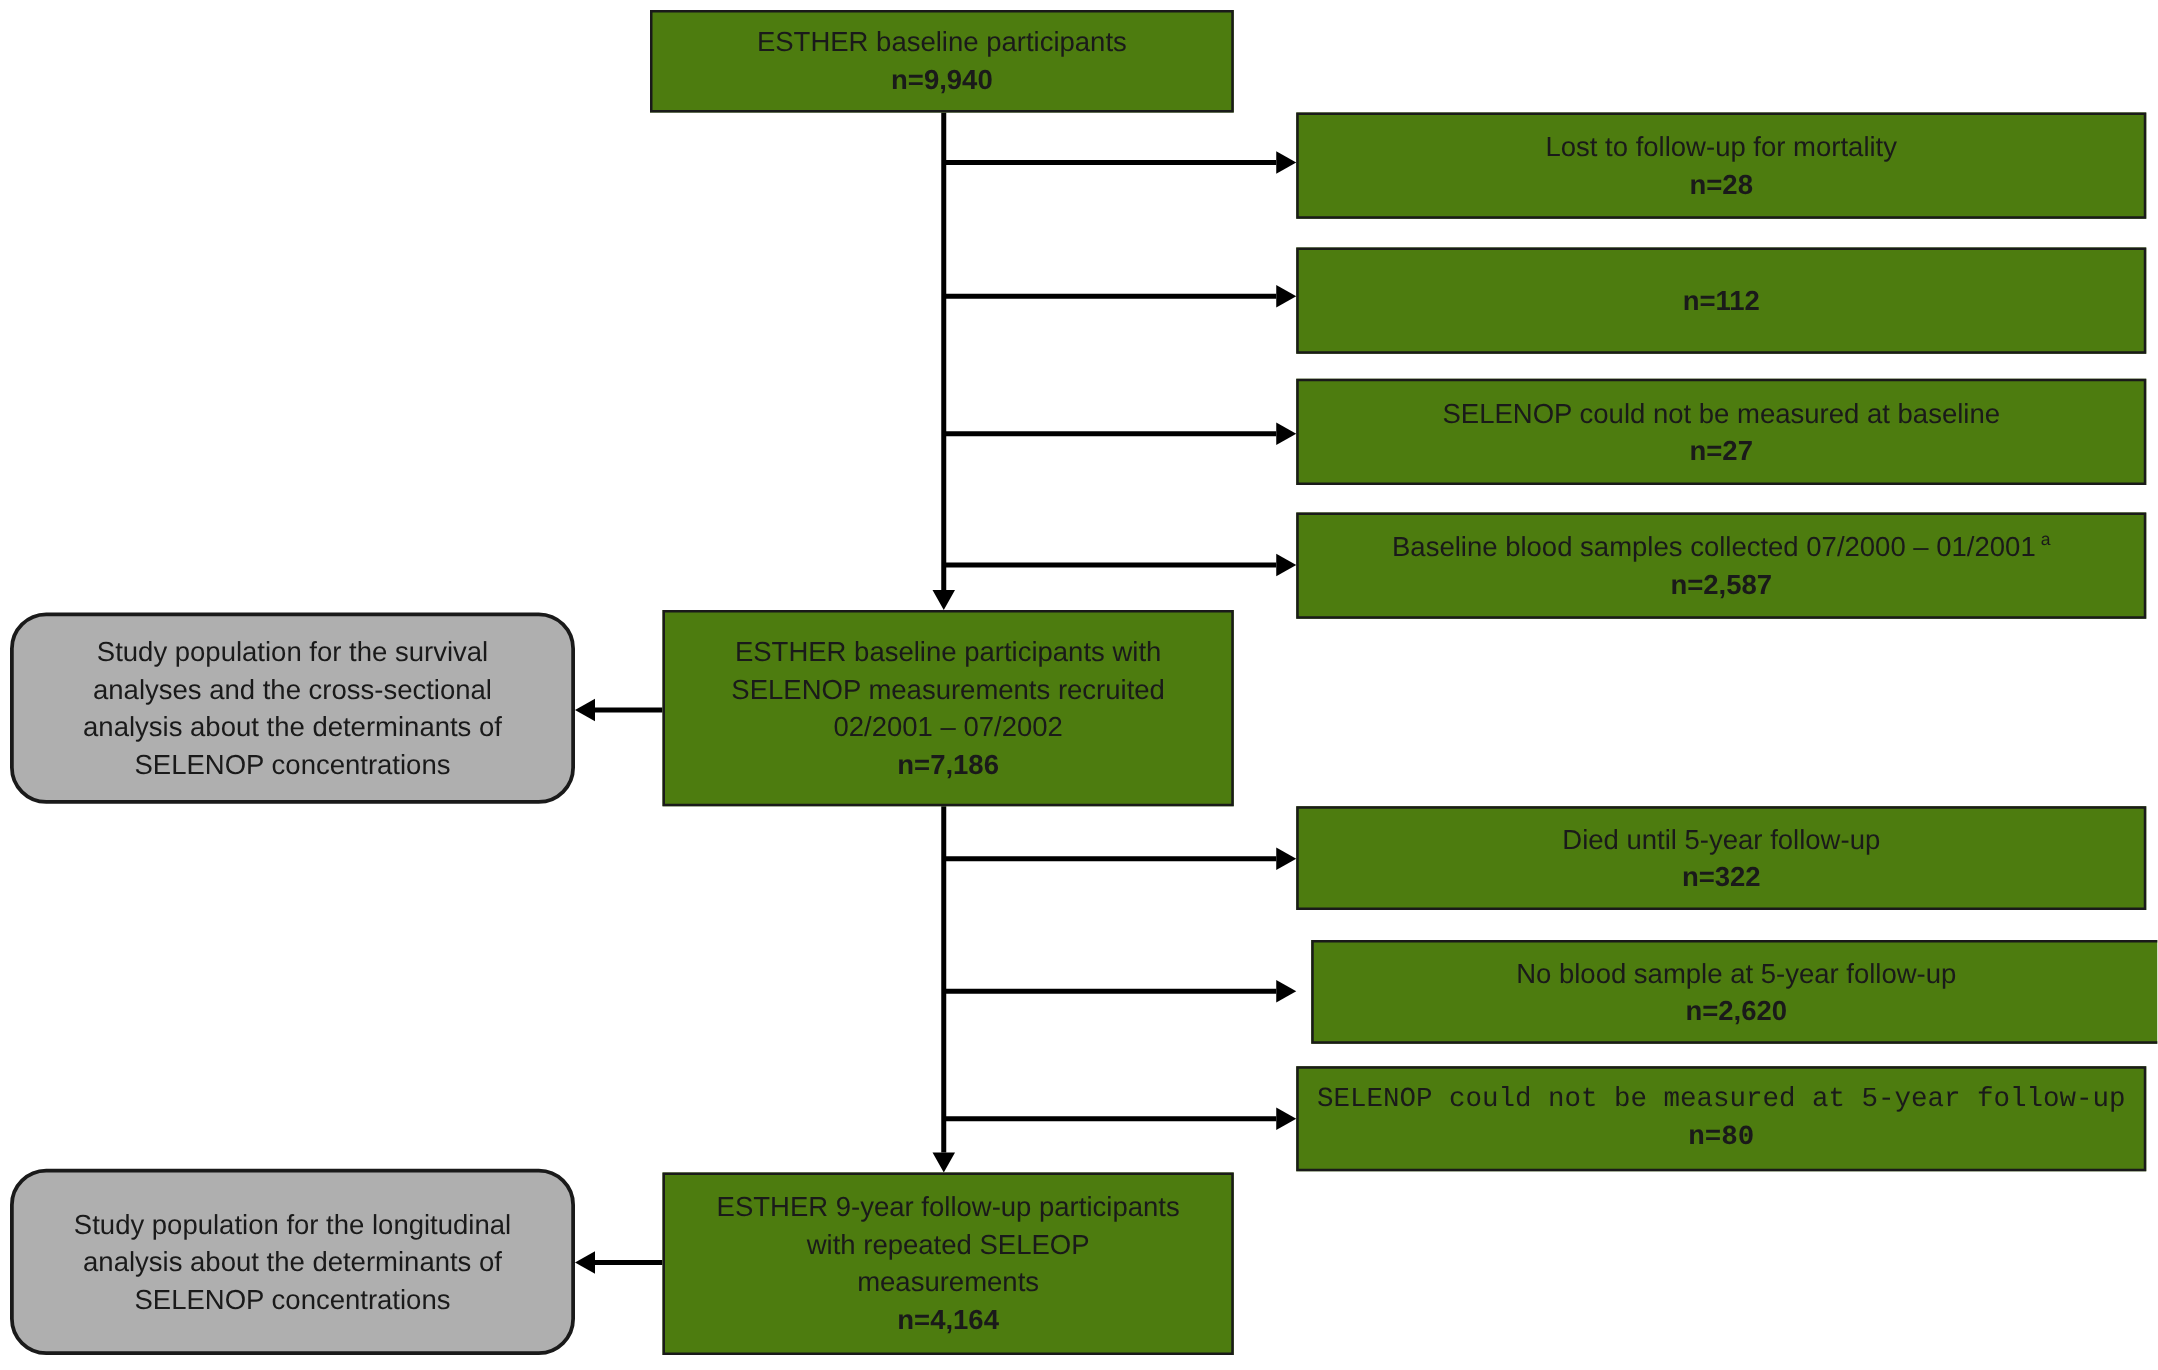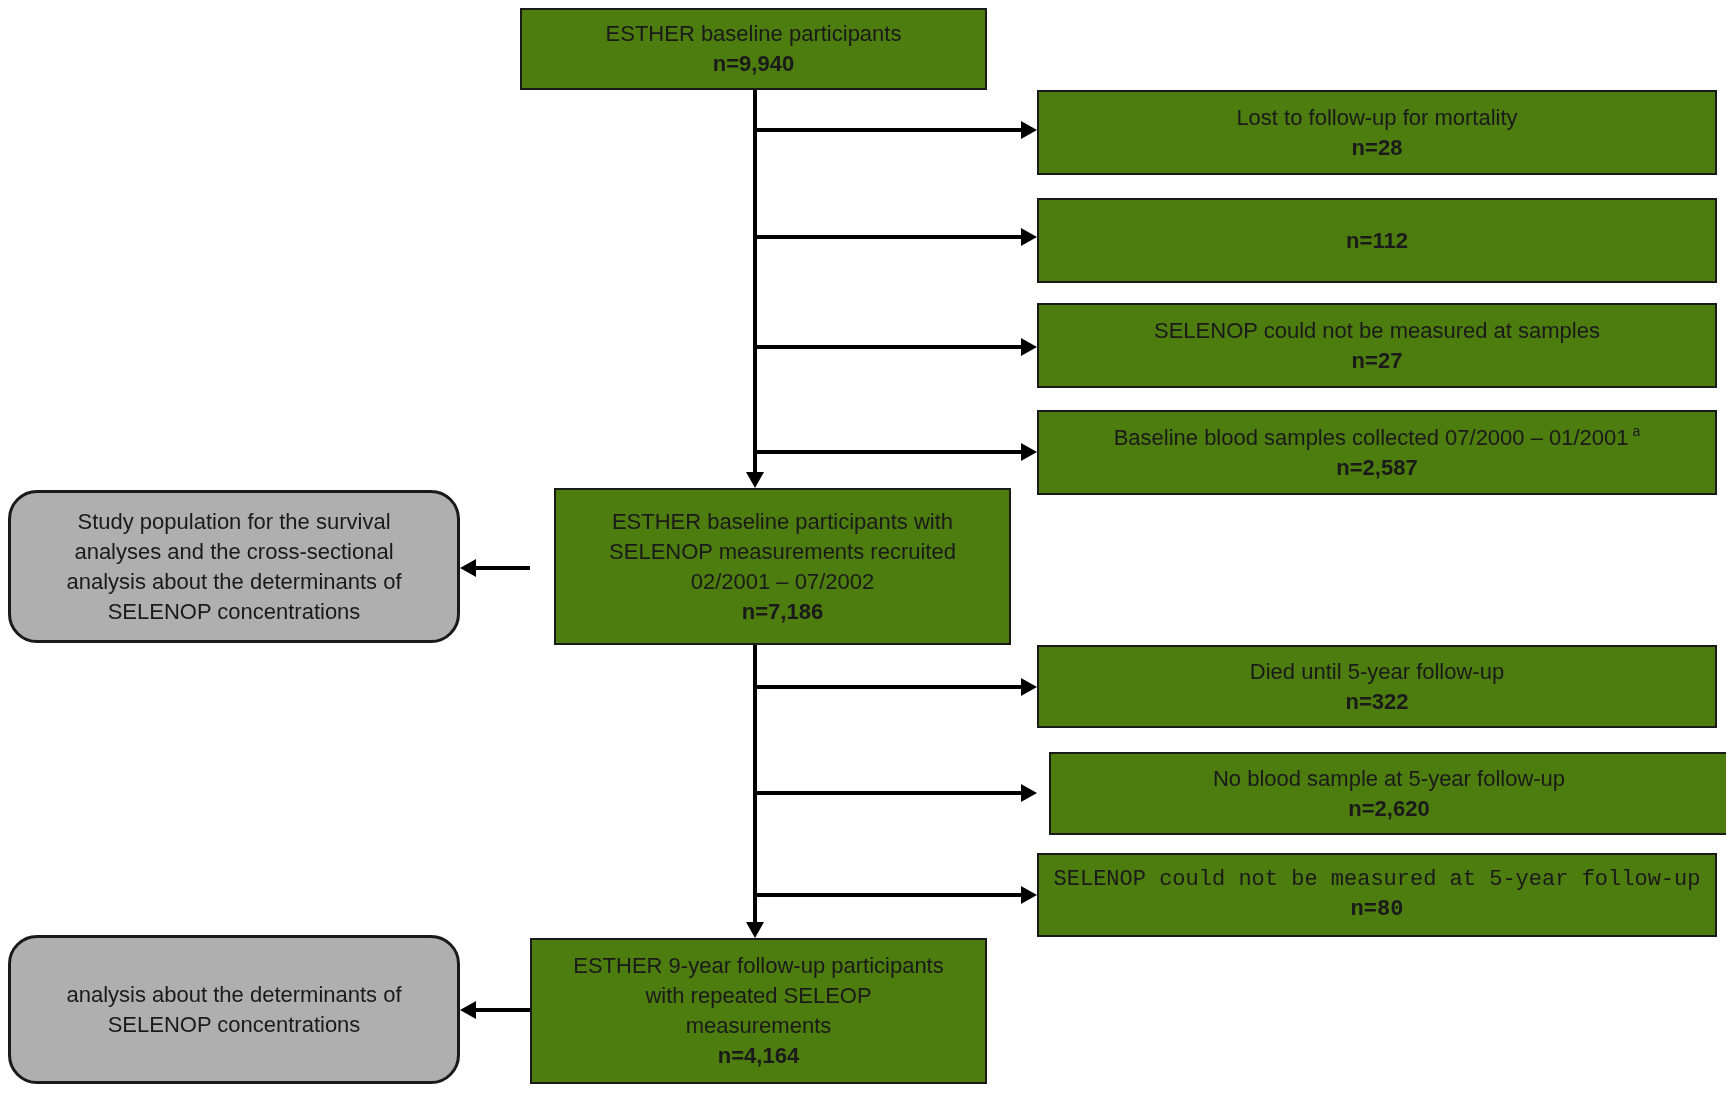--- a/index.html
+++ b/index.html
@@ -66,21 +66,21 @@
   <div class="arrow-right" style="left:1021px; top:886px;"></div>
 
   <div class="hline" style="left:476px; top:1008px; width:54px;"></div>
   <div class="arrow-left" style="left:460px; top:1001px;"></div>
 
   <div class="box" style="left:520px; top:8px; width:467px; height:82px;">
     <div class="label-line">ESTHER baseline participants</div>
     <div class="n">n=9,940</div>
   </div>
 
-  <div class="box" style="left:530px; top:488px; width:457px; height:157px;margin-left:24px;">
+  <div class="box" style="left:530px; top:488px; width:457px; height:157px;">
     <div class="label-line">ESTHER baseline participants with</div>
     <div class="label-line">SELENOP measurements recruited</div>
     <div class="label-line">02/2001 – 07/2002</div>
     <div class="n">n=7,186</div>
   </div>
 
   <div class="box" style="left:530px; top:938px; width:457px; height:146px;">
     <div class="label-line">ESTHER 9-year follow-up participants</div>
     <div class="label-line">with repeated SELEOP</div>
     <div class="label-line">measurements</div>
@@ -88,35 +88,36 @@
   </div>
 
   <div class="box gray" style="left:8px; top:490px; width:452px; height:153px;">
     <div class="label-line">Study population for the survival</div>
     <div class="label-line">analyses and the cross-sectional</div>
     <div class="label-line">analysis about the determinants of</div>
     <div class="label-line">SELENOP concentrations</div>
   </div>
 
   <div class="box gray" style="left:8px; top:935px; width:452px; height:149px;">
+    <div class="label-line">Study population for the longitudinal</div>
     <div class="label-line">analysis about the determinants of</div>
     <div class="label-line">SELENOP concentrations</div>
   </div>
 
   <div class="box" style="left:1037px; top:90px; width:680px; height:85px;">
     <div class="label-line">Lost to follow-up for mortality</div>
     <div class="n">n=28</div>
   </div>
 
   <div class="box" style="left:1037px; top:198px; width:680px; height:85px;">
     <div class="n">n=112</div>
   </div>
 
   <div class="box" style="left:1037px; top:303px; width:680px; height:85px;">
-    <div class="label-line">SELENOP could not be measured at samples</div>
+    <div class="label-line">SELENOP could not be measured at baseline</div>
     <div class="n">n=27</div>
   </div>
 
   <div class="box" style="left:1037px; top:410px; width:680px; height:85px;">
     <div class="label-line"><span>Baseline blood samples collected 07/2000 – 01/2001</span><span class="sup">a</span></div>
     <div class="n">n=2,587</div>
   </div>
 
   <div class="box" style="left:1037px; top:645px; width:680px; height:83px;">
     <div class="label-line">Died until 5-year follow-up</div>

